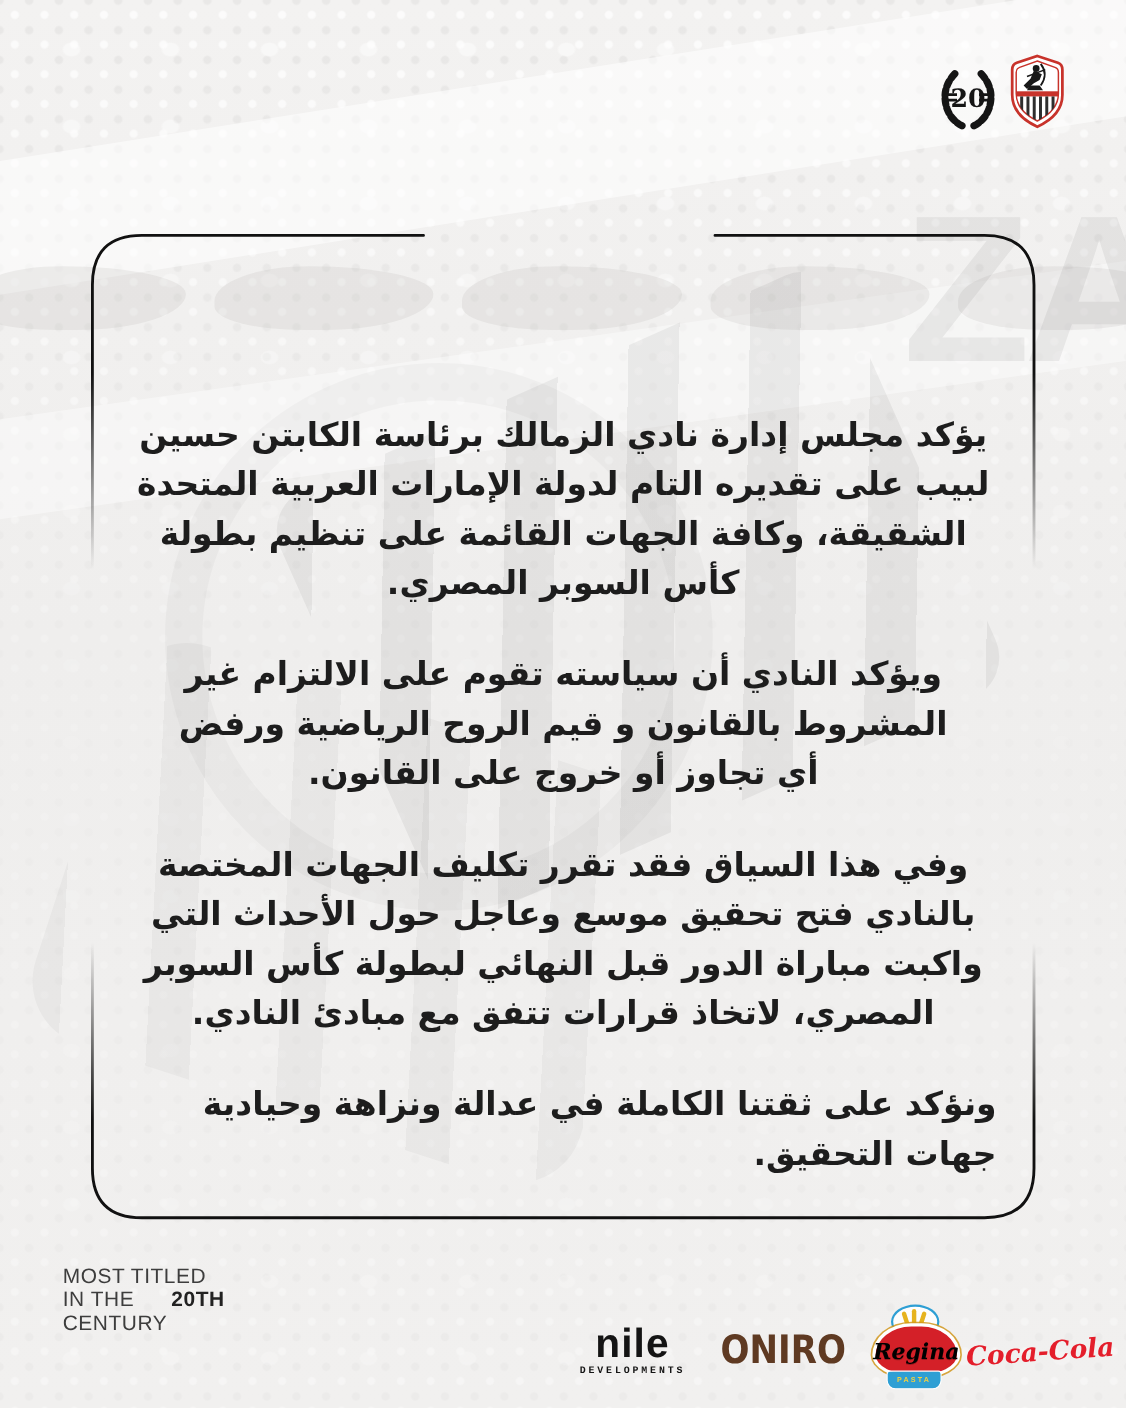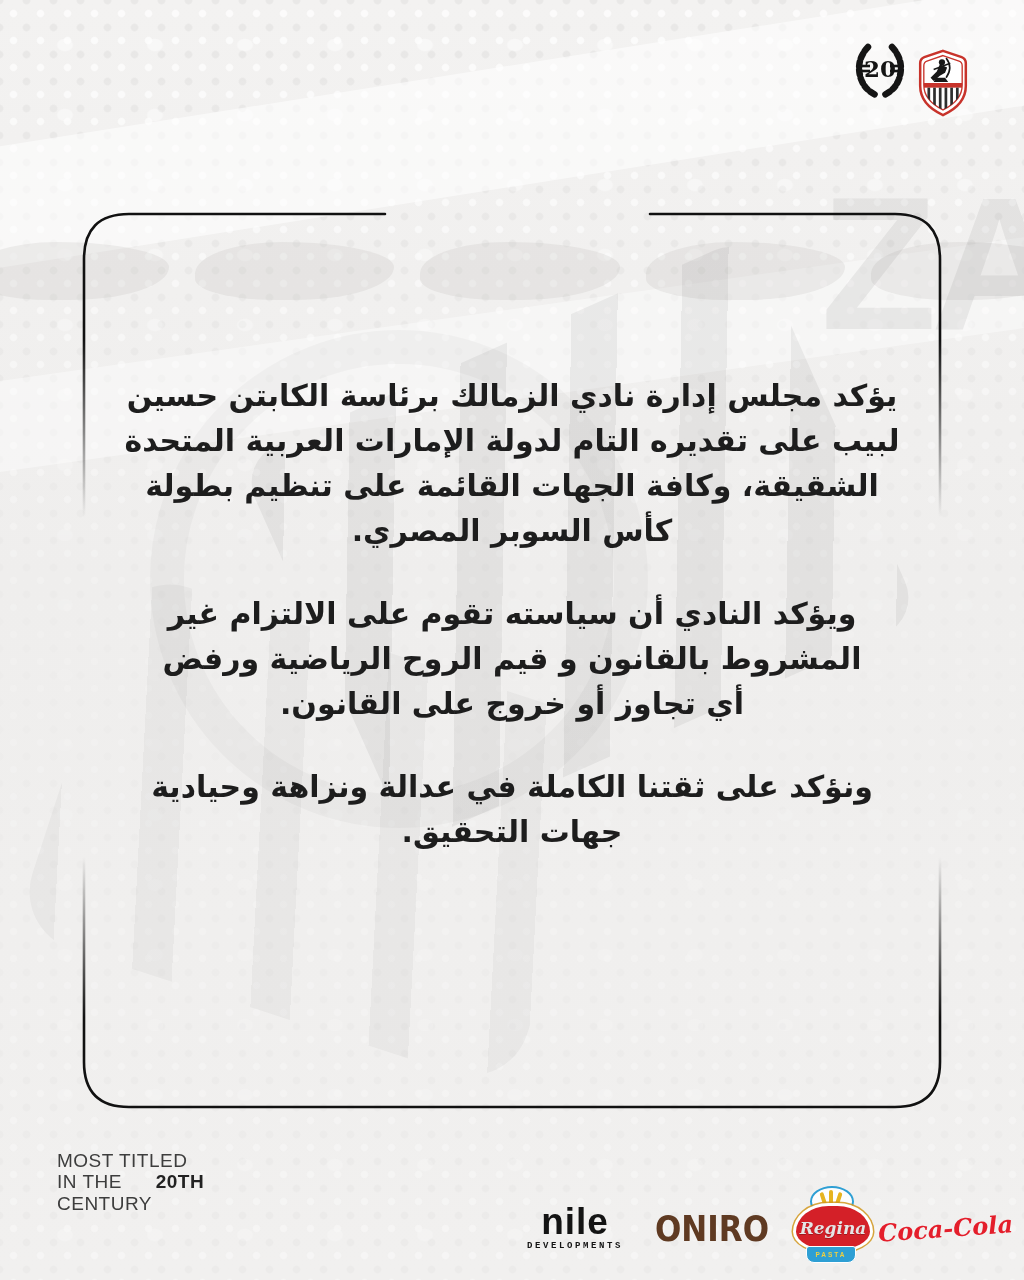--- a/index.html
+++ b/index.html
@@ -30,40 +30,40 @@
   .bg-emblem{position:absolute;left:150px;top:330px;width:430px;height:430px;border-radius:50%;
     border:34px solid rgba(0,0,0,.028);}
   .bg-flag{position:absolute;left:300px;top:330px;width:560px;height:420px;transform:rotate(-24deg);
     background:repeating-linear-gradient(115deg,rgba(0,0,0,.055) 0 46px,rgba(0,0,0,0) 46px 110px);
     border-radius:40px;}
   .bg-flag2{position:absolute;left:60px;top:640px;width:520px;height:380px;transform:rotate(18deg);
     background:repeating-linear-gradient(75deg,rgba(0,0,0,.035) 0 40px,rgba(0,0,0,0) 40px 120px);
     border-radius:60px;}
 
   
-  .logo-laurel{position:absolute;left:851px;top:40px;width:58px;height:58px;text-decoration:underline;}
+  .logo-laurel{position:absolute;left:851px;top:60px;width:58px;height:58px;text-decoration:underline;}
   .logo-crest{position:absolute;left:915px;top:48px;width:56px;height:70px;}
 
   
   .title{position:absolute;left:382px;top:142px;width:268px;text-align:center;direction:rtl;
     font-size:95px;font-weight:bold;color:#e2212a;line-height:1.1;
     font-family:"DejaVu Sans",sans-serif;}
 
   
   .card-outline{position:absolute;left:82px;top:212px;width:860px;height:897px;}
 
   
   .statement{position:absolute;left:118px;top:362px;width:788px;direction:rtl;text-align:center;
     color:#1d1d1d;font-weight:bold;font-family:"DejaVu Sans",sans-serif;}
   .statement p{margin:11px auto 38px auto;font-size:30px;line-height:1.5;}
   .p1{max-width:788px;}
   .p2{max-width:660px;}
   .p3{max-width:700px;}
   .p4{max-width:800px;}
-  .p5{max-width:788px;margin-bottom:0;}
+  .p5{max-width:788px;margin-bottom:0;text-align:right;}
 
   
   .tagline{position:absolute;left:57px;top:1150px;color:#3d3d3d;
     font-family:"Liberation Sans",sans-serif;font-size:19px;line-height:1.13;letter-spacing:.5px;}
   .tagline b{color:#222;font-weight:bold;margin-left:28px;}
 
   
   .sponsors{position:absolute;left:518px;top:1180px;width:500px;height:96px;
     display:flex;align-items:center;gap:29px;}
   .sp{position:relative;flex:0 0 auto;display:flex;flex-direction:column;align-items:center;justify-content:center;}
@@ -83,21 +83,21 @@
     border:2px solid #2e9fd4;border-radius:50%;z-index:1;overflow:hidden;}
   .regina-wheat i{position:absolute;display:block;width:4px;height:18px;background:#e6b31e;border-radius:2px;}
   .regina-wheat i:nth-child(1){left:10px;top:4px;transform:rotate(-18deg);}
   .regina-wheat i:nth-child(2){left:17px;top:2px;}
   .regina-wheat i:nth-child(3){left:24px;top:4px;transform:rotate(18deg);}
   .regina-badge{position:absolute;top:17px;left:1px;width:74px;height:44px;background:#d42028;
     border:3px solid #fff;box-shadow:0 0 0 1.5px rgba(209,150,28,.85);
     border-radius:46% 46% 50% 50%/60% 60% 44% 44%;z-index:2;
     display:flex;align-items:center;justify-content:center;}
   .regina-word{font-family:"DejaVu Serif",serif;font-style:italic;font-weight:bold;
-    font-size:17px;color:#e5e5e5;text-shadow:0 1px 0 rgba(0,0,0,.25);}
+    font-size:20px;color:#000000;text-shadow:0 1px 0 rgba(0,0,0,.25);}
   .regina-ribbon{position:absolute;top:60px;left:14px;width:48px;height:15px;background:#2e9fd4;
     border:1.5px solid #fff;border-radius:3px 3px 8px 8px;z-index:3;
     display:flex;align-items:center;justify-content:center;}
   .regina-ribbon span{font-family:"Liberation Sans",sans-serif;font-weight:bold;font-size:6.5px;
     letter-spacing:2px;color:#f3d03e;}
 
   .sp-seven{width:84px;height:84px;}
   .seven-tri{position:absolute;left:18px;top:0;}
   .seven-word{position:absolute;left:0;bottom:14px;width:100%;text-align:center;
     font-family:"Liberation Sans",sans-serif;font-weight:bold;font-size:29px;
@@ -180,20 +180,21 @@
         <stop offset="0.9" stop-color="#111" stop-opacity="1"></stop>
         <stop offset="1" stop-color="#111" stop-opacity="1"></stop>
       </linearGradient>
     </defs>
     <path d="M303 2 L47 2 Q2 2 2 47 L2 850 Q2 895 47 895 L813 895 Q858 895 858 850 L858 47 Q858 2 813 2 L568 2" fill="none" stroke="url(#fadeStroke)" stroke-width="2.6" stroke-linecap="round"></path>
   </svg>
 
   <div class="statement">
     <p class="p1">يؤكد مجلس إدارة نادي الزمالك برئاسة الكابتن حسين لبيب على تقديره التام لدولة الإمارات العربية المتحدة الشقيقة، وكافة الجهات القائمة على تنظيم بطولة كأس السوبر المصري.</p>
     <p class="p3">ويؤكد النادي أن سياسته تقوم على الالتزام غير المشروط بالقانون و قيم الروح الرياضية ورفض أي تجاوز أو خروج على القانون.</p>
+    <p class="p4">وفي هذا السياق فقد تقرر تكليف الجهات المختصة بالنادي فتح تحقيق موسع وعاجل حول الأحداث التي واكبت مباراة الدور قبل النهائي لبطولة كأس السوبر المصري، لاتخاذ قرارات تتفق مع مبادئ النادي.</p>
     <p class="p5">ونؤكد على ثقتنا الكاملة في عدالة ونزاهة وحيادية جهات التحقيق.</p>
   </div>
 
   <div class="tagline">
     <div>MOST TITLED</div>
     <div><span>IN THE </span><b>20TH</b></div>
     <div>CENTURY</div>
   </div>
 
   <div class="sponsors">

